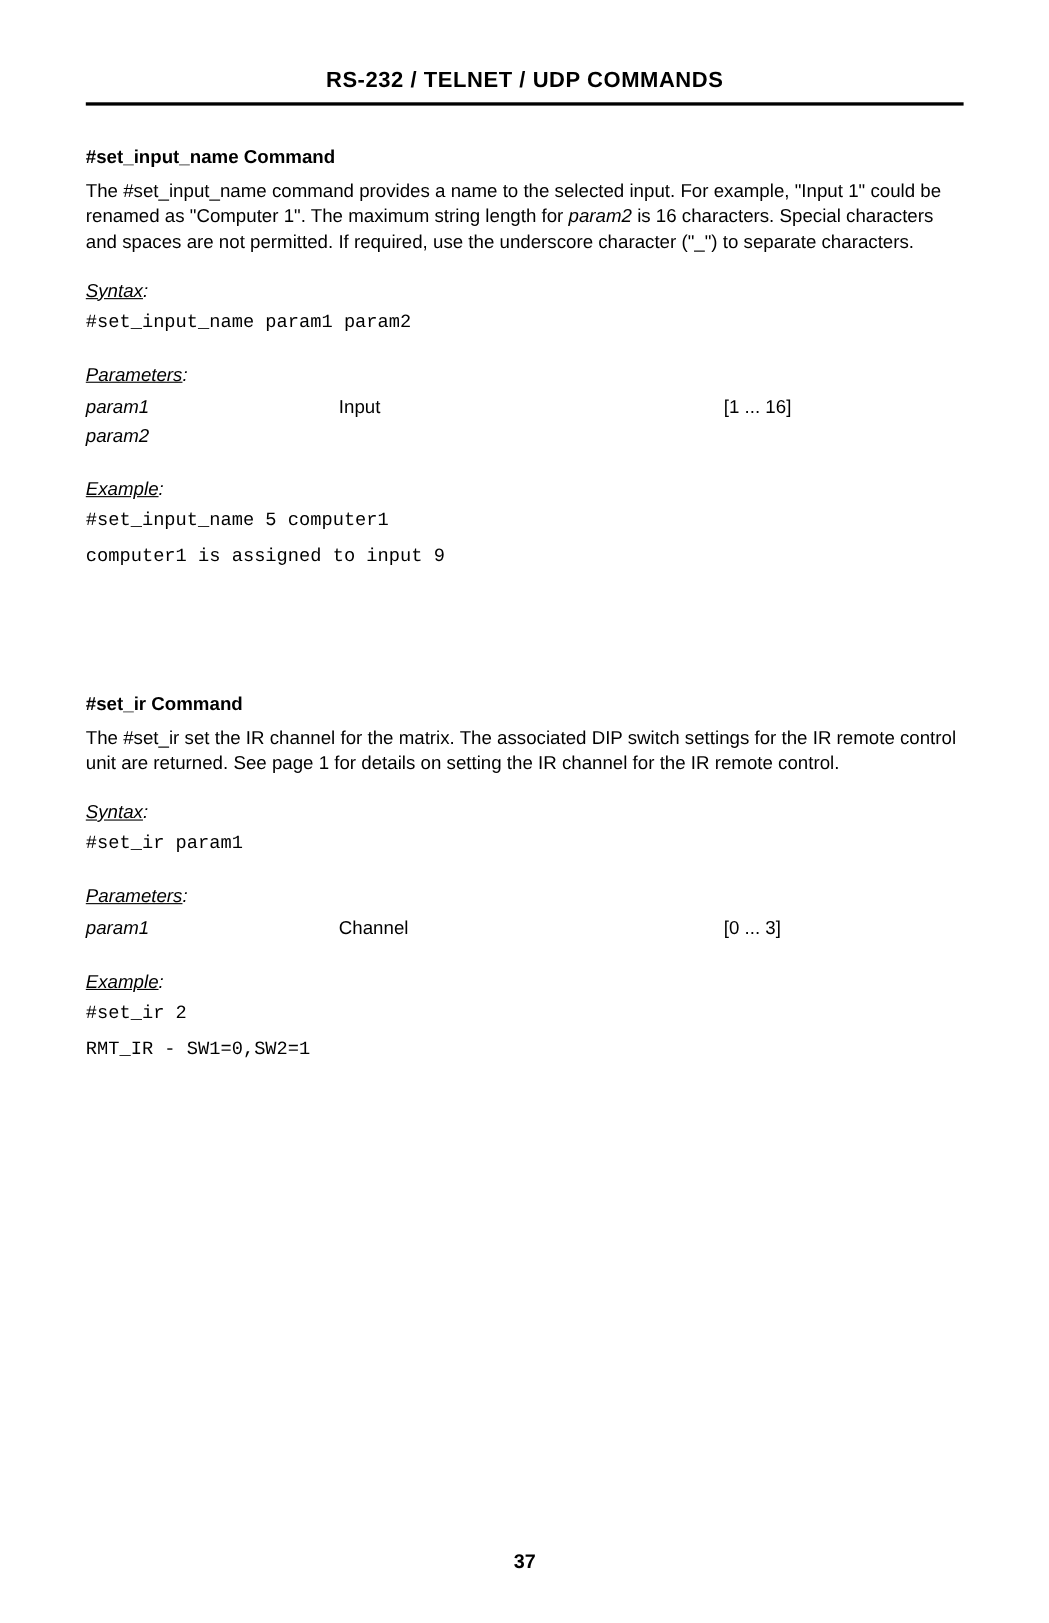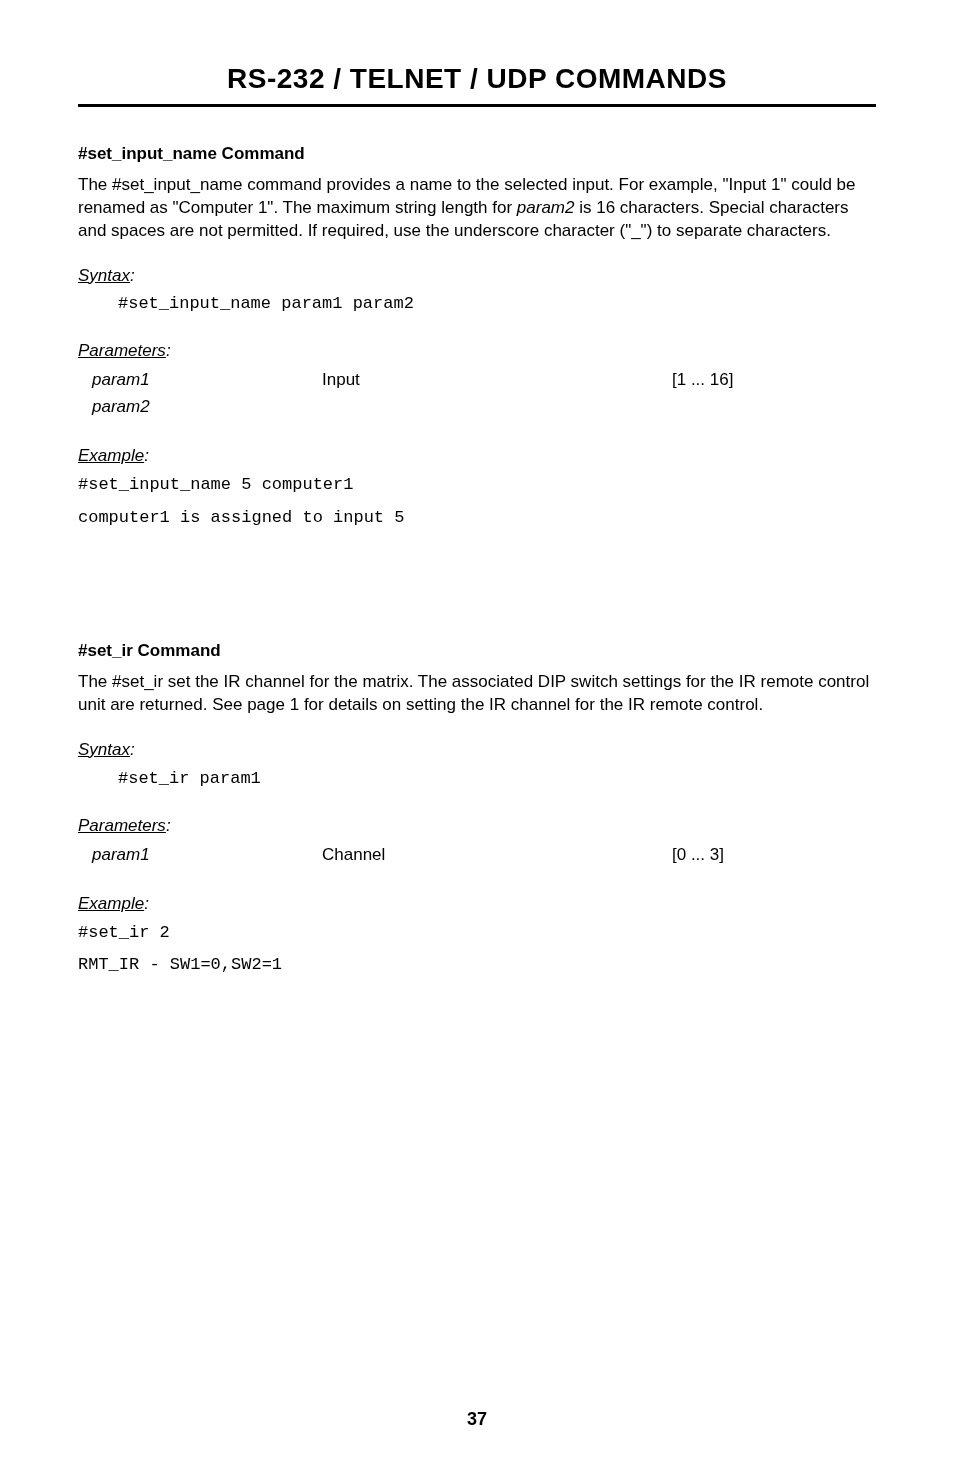--- a/index.html
+++ b/index.html
@@ -8,21 +8,21 @@
     background: #fff;
     color: #000;
     width: 954px;
     height: 1475px;
     padding: 60px 78px 40px 78px;
     position: relative;
     font-size: 17px;
     line-height: 1.35;
   }
   .section-title {
-    font-size: 28px;
+    font-size: 20px;
     font-weight: bold;
     text-align: center;
     letter-spacing: 0.5px;
     margin-bottom: 6px;
   }
   .hr {
     border: none;
     border-top: 3px solid #000;
     margin-bottom: 36px;
   }
@@ -31,25 +31,24 @@
     margin-bottom: 8px;
   }
   .body-text { margin-bottom: 22px; }
   .italic { font-style: italic; }
   .underline { text-decoration: underline; }
   .label-line { margin-bottom: 6px; }
   .mono {
     font-family: "Courier New", Courier, monospace;
     font-size: 17px;
   }
-  .code-block { margin-bottom: 24px; margin-top: 4px; margin-left: 40px; }
+  .code-block { margin-bottom: 24px; margin-top: 4px; }
   .param-row {
     display: flex;
     margin-bottom: 4px;
-    margin-left: 14px;
   }
   .param-col1 { width: 230px; font-style: italic; }
   .param-col2 { width: 350px; }
   .param-col3 { flex: 1; text-align: left; }
   .block { margin-bottom: 26px; }
   .big-gap { height: 110px; }
   .page-num {
     position: absolute;
     bottom: 44px;
     left: 0;
@@ -81,21 +80,21 @@
     <div class="param-col3">[1 ... 16]</div>
   </div>
   <div class="param-row">
     <div class="param-col1">param2</div>
     <div class="param-col3"></div>
   </div>
 </div>
 
 <div class="label-line"><span class="italic underline">Example</span><span class="italic">:</span></div>
 <div class="mono" style="margin-bottom:10px;">#set_input_name 5 computer1</div>
-<div class="mono">computer1 is assigned to input 5</div>
+<div class="mono">computer1 is assigned to input 9</div>
 
 <div class="big-gap"></div>
 
 <div class="cmd-heading">#set_ir Command</div>
 <p class="body-text">The #set_ir set the IR channel for the matrix.  The associated DIP switch settings for the IR remote control unit are returned.  See page 1 for details on setting the IR channel for the IR remote control.</p>
 
 <div class="label-line"><span class="italic underline">Syntax</span><span class="italic">:</span></div>
 <div class="mono code-block">#set_ir param1</div>
 
 <div class="label-line"><span class="italic underline">Parameters</span><span class="italic">:</span></div>

